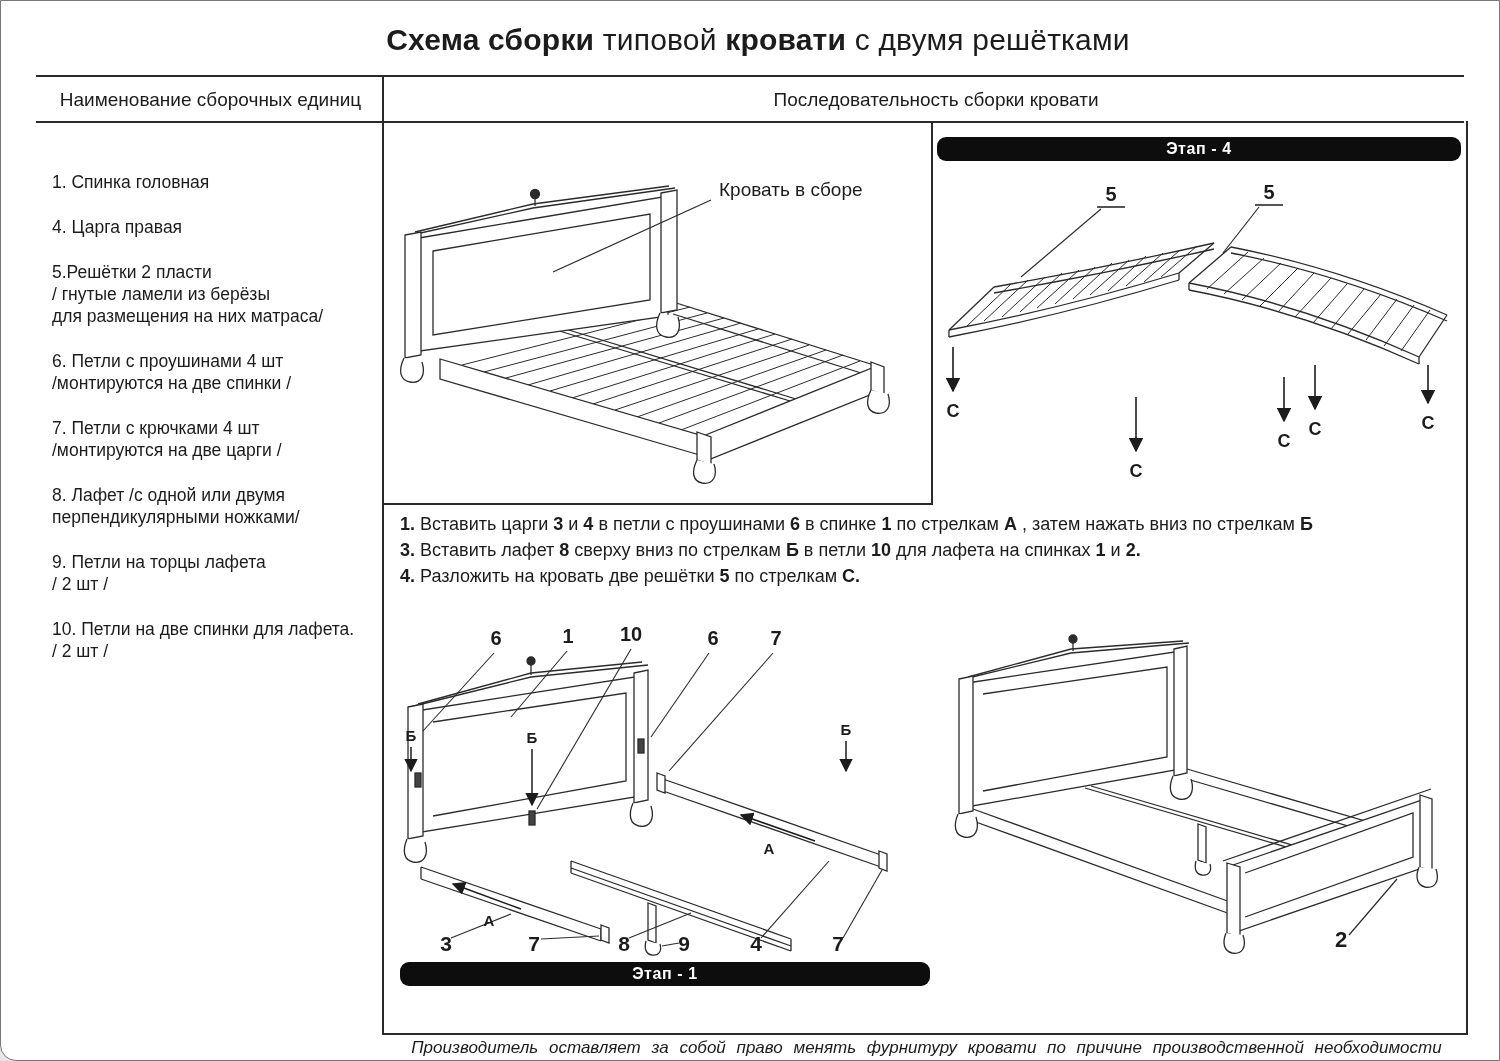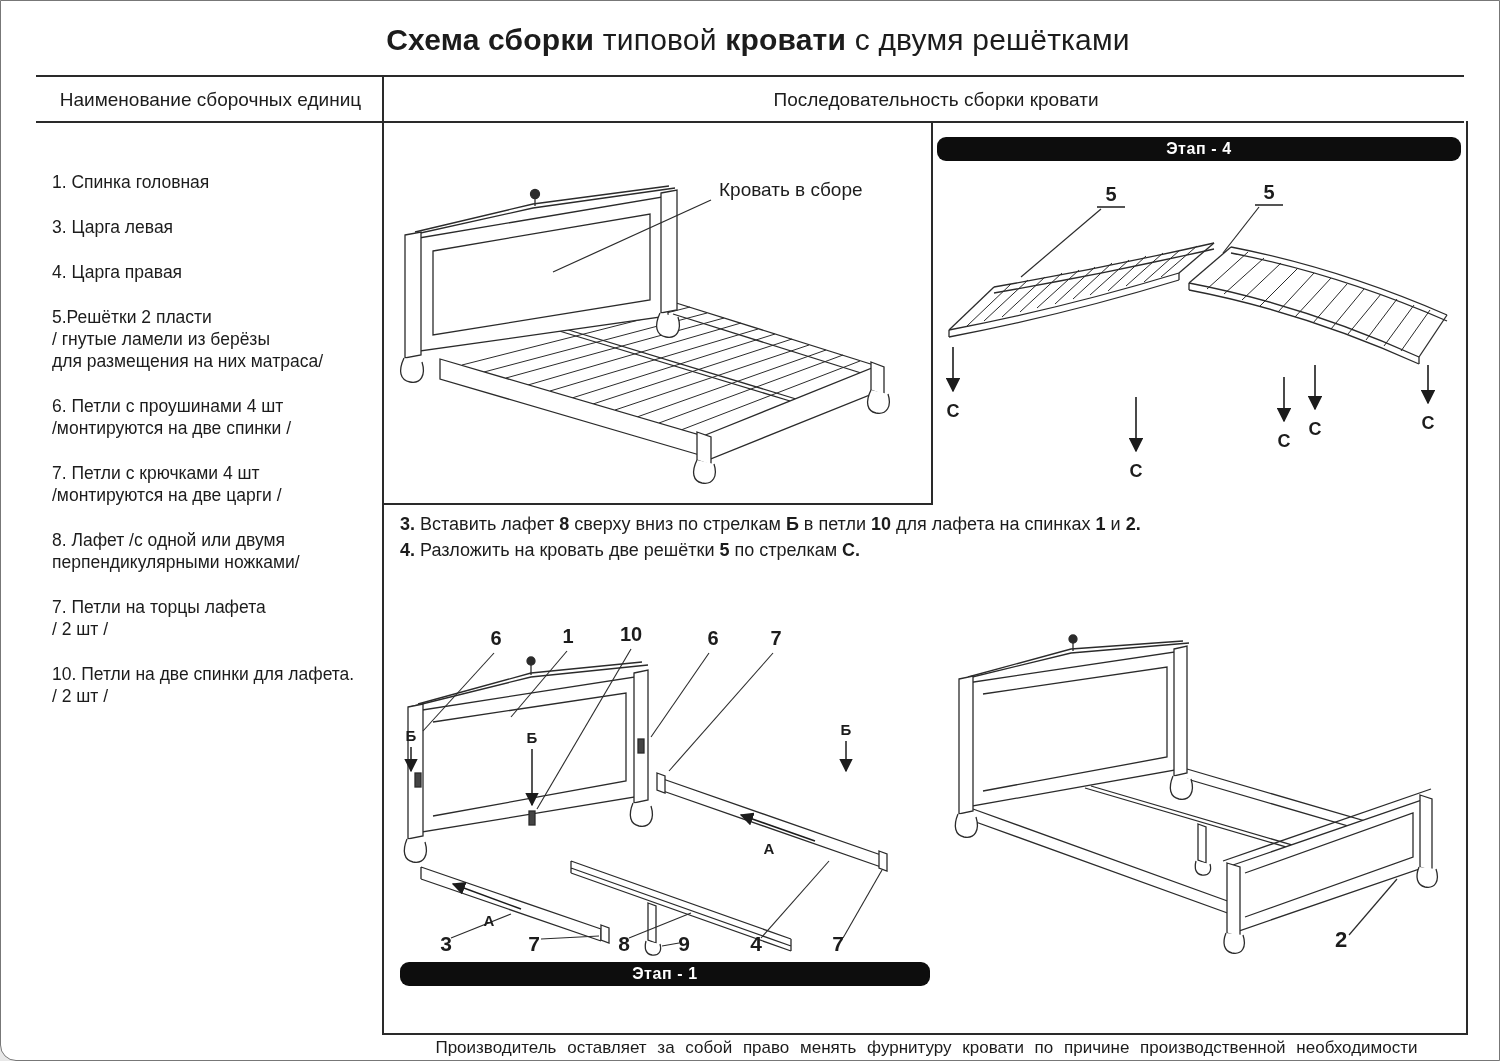--- a/index.html
+++ b/index.html
@@ -22,21 +22,21 @@
   .bed-box{position:absolute;left:381px;top:120px;width:549px;height:382px;
     border-right:2px solid #2a2a2a;border-bottom:2px solid #2a2a2a;}
   .parts{position:absolute;left:38px;top:170px;width:340px;font-size:17.5px;line-height:22px;margin-left:13px;}
   .part{white-space:pre-line;margin-bottom:23px;}
   .instructions{position:absolute;left:399px;top:510px;width:1062px;font-size:18px;line-height:26px;}
   .instr b{font-weight:700;}
   .pill{position:absolute;height:24px;background:#0d0d0d;border-radius:9px;color:#fff;
     font-size:16px;font-weight:700;display:flex;align-items:center;justify-content:center;
     letter-spacing:.6px;}
   .footer{position:absolute;left:388px;top:1037px;width:1075px;text-align:center;
-    font-size:17px;word-spacing:6px;}
+    font-size:17px;word-spacing:6px;font-style:italic;}
   svg{position:absolute;overflow:visible;}
   svg .t{font-family:"Liberation Sans",sans-serif;fill:#1c1c1c;}
   svg .tb{font-weight:700;}
   svg .stroke{stroke:#2b2b2b;fill:none;stroke-width:1.3;}
 </style>
 </head>
 <body>
 
 <div class="page">
 
@@ -46,32 +46,31 @@
   <div class="col-header left">Наименование  сборочных единиц</div>
   <div class="col-header right">Последовательность сборки кровати</div>
   <div class="vline" style="left:381px;top:74px;height:48px"></div>
   <div class="hline" style="top:120px"></div>
 
   <div class="box-right"></div>
   <div class="bed-box"></div>
 
   <div class="parts">
     <div class="part">1.   Спинка головная</div>
-    <div class="part">3. Царга левая</div>
     <div class="part">4. Царга правая</div>
     <div class="part">5.Решётки  2 пласти
 / гнутые ламели из берёзы
 для размещения на них матраса/</div>
     <div class="part">6. Петли с проушинами 4 шт
 /монтируются на две спинки /</div>
     <div class="part">7. Петли с крючками 4 шт
 /монтируются на две царги /</div>
     <div class="part">8. Лафет /с одной или двумя
 перпендикулярными ножками/</div>
-    <div class="part">7. Петли на торцы лафета
+    <div class="part">9. Петли на торцы лафета
 / 2 шт /</div>
     <div class="part">10. Петли на две спинки для лафета.
 / 2 шт /</div>
   </div>
 
   <svg style="left:384px;top:123px" width="544" height="377" viewBox="0 0 544 377">
     <g class="stroke">
       <path d="M288,178 L492,242"></path>
         <path d="M288,190 L492,254"></path>
       <g stroke-width="1">
@@ -182,20 +181,21 @@
       <line x1="489" y1="200" x2="489" y2="238" marker-end="url(#ar4)"></line>
     </g>
     <text class="t tb" x="14" y="252" font-size="18" text-anchor="middle">C</text>
     <text class="t tb" x="197" y="312" font-size="18" text-anchor="middle">C</text>
     <text class="t tb" x="345" y="282" font-size="18" text-anchor="middle">C</text>
     <text class="t tb" x="376" y="270" font-size="18" text-anchor="middle">C</text>
     <text class="t tb" x="489" y="264" font-size="18" text-anchor="middle">C</text>
   </svg>
 
   <div class="instructions">
+    <div class="instr"><b>1.</b><span> Вставить царги </span><b>3</b><span> и </span><b>4</b><span> в петли с проушинами </span><b>6</b><span> в спинке </span><b>1</b><span> по стрелкам </span><b>А</b><span> , затем нажать вниз по стрелкам </span><b>Б</b></div>
     <div class="instr"><b>3.</b><span> Вставить лафет </span><b>8</b><span> сверху вниз по стрелкам </span><b>Б</b><span> в петли </span><b>10</b><span> для лафета на спинках </span><b>1</b><span> и </span><b>2.</b></div>
     <div class="instr"><b>4.</b><span> Разложить на кровать две решётки </span><b>5</b><span>  по стрелкам </span><b>С.</b></div>
   </div>
 
   <svg style="left:390px;top:620px" width="540" height="338" viewBox="0 0 540 338">
     <defs>
       <marker id="ar1" viewBox="0 0 10 10" refX="9" refY="5" markerWidth="9" markerHeight="9" orient="auto">
         <path d="M0,0 L10,5 L0,10 Z" fill="#1c1c1c"></path>
       </marker>
     </defs>

